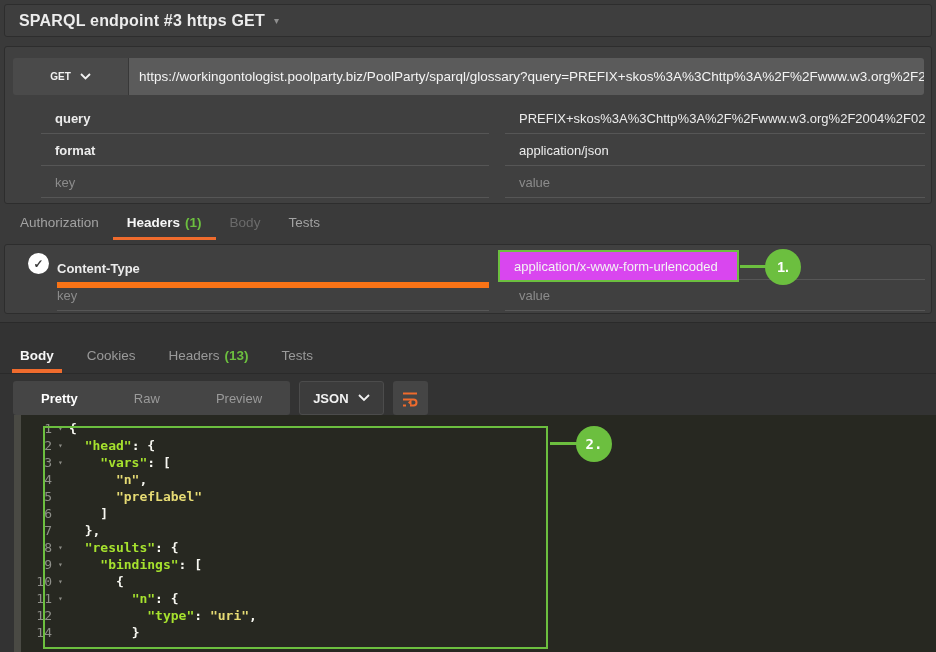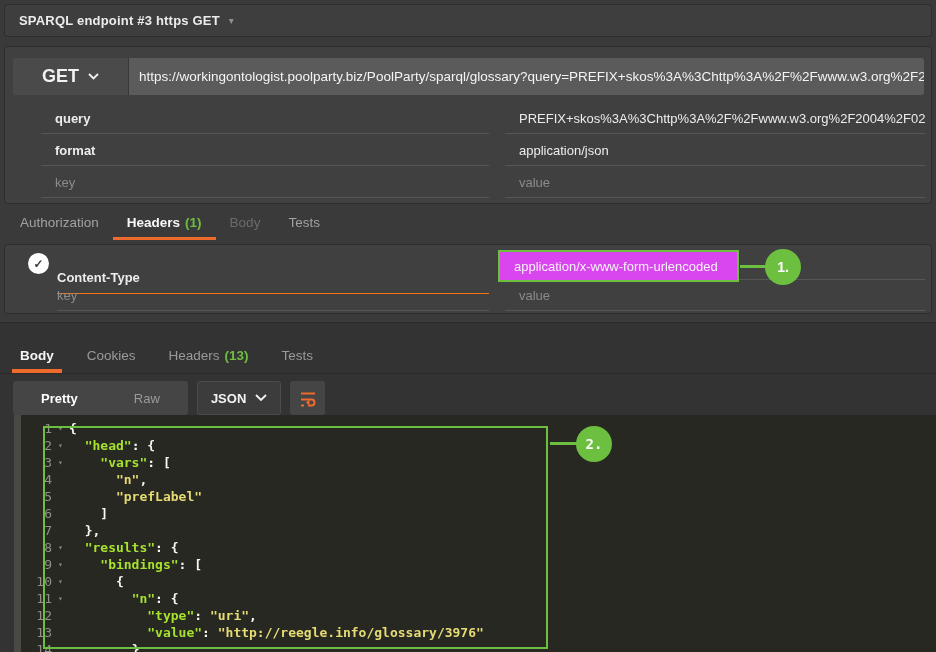--- a/index.html
+++ b/index.html
@@ -8,32 +8,32 @@
     position:relative; width:936px; height:652px; overflow:hidden;
     background:#3a3a3a; font-family:"Liberation Sans", sans-serif;
     -webkit-font-smoothing:antialiased;
   }
   
   .title-panel {
     position:absolute; left:4px; top:4px; width:928px; height:33px;
     background:#3e3e3e; border:1px solid #2d2d2d; border-radius:3px;
     display:flex; align-items:center; padding-left:14px;
   }
-  .title-text { color:#ececec; font-size:13px; font-weight:bold; letter-spacing:.2px; }
+  .title-text { color:#ececec; font-size:16px; font-weight:bold; letter-spacing:.2px; }
   .title-caret { color:#8f8f8f; font-size:10px; margin-left:9px; }
   
   .request-panel {
     position:absolute; left:4px; top:46px; width:928px; height:158px;
     background:#404040; border:1px solid #2d2d2d; border-radius:3px;
   }
   .url-row { position:absolute; left:8px; top:11px; right:7px; height:37px; display:flex; }
   .method-btn {
     width:116px; flex:none; background:#4a4a4a; border-right:1px solid #383838;
     border-radius:3px 0 0 3px; display:flex; align-items:center; justify-content:center;
-    gap:9px; color:#f2f2f2; font-size:18px; font-weight:bold; cursor:pointer;
+    gap:9px; color:#f2f2f2; font-size:10px; font-weight:bold; cursor:pointer;
   }
   .url-field {
     flex:1; background:#5b5b5b; border-radius:0 3px 3px 0; display:flex; align-items:center;
     padding:0 10px; color:#f4f4f4; font-size:13.5px; white-space:nowrap; overflow:hidden;
   }
   .params { position:absolute; left:0; top:56px; right:0; }
   .param-row { position:relative; height:32px; }
   .cell {
     position:absolute; top:0; height:31px; border-bottom:1px solid #565656;
     display:flex; align-items:center; padding-left:14px; font-size:13px; color:#ececec;
@@ -56,21 +56,21 @@
     position:absolute; left:4px; top:244px; width:928px; height:70px;
     background:#404040; border:1px solid #2d2d2d; border-radius:3px;
   }
   .hrow1 { position:relative; height:38px; }
   .hrow2 { position:relative; height:30px; }
   .checkbox {
     position:absolute; left:23px; top:8px; width:21px; height:21px; border-radius:50%;
     background:#ffffff; color:#3b3b3b; display:flex; align-items:center; justify-content:center;
     font-size:12px; font-weight:bold; cursor:pointer;
   }
-  .hkey { position:absolute; left:52px; width:432px; top:16px; height:33px; border-bottom:1px solid #f97316;
+  .hkey { position:absolute; left:52px; width:432px; top:10px; height:33px; border-bottom:6px solid #f97316;
           display:flex; align-items:center; font-size:13px; font-weight:bold; color:#ececec; }
   .hval-underline { position:absolute; left:500px; width:420px; top:2px; height:33px; border-bottom:1px solid #565656; }
   .hval-box {
     position:absolute; left:493px; top:5px; width:241px; height:32px;
     border:2px solid #6cbf3f; background:#d946ef; display:flex; align-items:center;
     padding-left:14px; color:#f4f4f4; font-size:13px;
   }
   .hkey2 { position:absolute; left:52px; width:432px; top:-2px; height:30px; border-bottom:1px solid #565656;
            display:flex; align-items:center; font-size:13px; color:#8b8b8b; }
   .hval2 { position:absolute; left:500px; width:420px; top:-2px; height:30px; border-bottom:1px solid #565656;
@@ -196,20 +196,21 @@
         <div class="rtab">
           <span>Tests</span>
         </div>
       </div>
     <div class="resp-divider"></div>
 
     <div class="toolbar">
       <div class="segmented" id="view-segments">
           <div class="seg active">Pretty</div>
           <div class="seg">Raw</div>
+          <div class="seg">Preview</div>
         </div>
       <div class="json-btn">
         <span>JSON</span>
         <svg class="chev" width="12" height="8" viewBox="0 0 12 8">
             <polyline points="1,1 6,6 11,1" fill="none" stroke="#f2f2f2" stroke-width="1.8"></polyline>
           </svg>
       </div>
       <div class="wrap-btn">
         <svg width="20" height="20" viewBox="0 0 20 20">
           <path d="M3 5.5h14" stroke="#ef6b2d" stroke-width="2" fill="none"></path>
@@ -228,21 +229,20 @@
           <div class="cl"><span class="num">3</span><span class="fold">▾</span><span class="codetxt"><span>    </span><span class="k">"vars"</span><span class="p">: [</span></span></div>
           <div class="cl"><span class="num">4</span><span class="fold"></span><span class="codetxt"><span>      </span><span class="s">"n"</span><span class="p">,</span></span></div>
           <div class="cl"><span class="num">5</span><span class="fold"></span><span class="codetxt"><span>      </span><span class="s">"prefLabel"</span></span></div>
           <div class="cl"><span class="num">6</span><span class="fold"></span><span class="codetxt"><span>    </span><span class="p">]</span></span></div>
           <div class="cl"><span class="num">7</span><span class="fold"></span><span class="codetxt"><span>  </span><span class="p">},</span></span></div>
           <div class="cl"><span class="num">8</span><span class="fold">▾</span><span class="codetxt"><span>  </span><span class="k">"results"</span><span class="p">: {</span></span></div>
           <div class="cl"><span class="num">9</span><span class="fold">▾</span><span class="codetxt"><span>    </span><span class="k">"bindings"</span><span class="p">: [</span></span></div>
           <div class="cl"><span class="num">10</span><span class="fold">▾</span><span class="codetxt"><span>      </span><span class="p">{</span></span></div>
           <div class="cl"><span class="num">11</span><span class="fold">▾</span><span class="codetxt"><span>        </span><span class="k">"n"</span><span class="p">: {</span></span></div>
           <div class="cl"><span class="num">12</span><span class="fold"></span><span class="codetxt"><span>          </span><span class="k">"type"</span><span class="p">: </span><span class="s">"uri"</span><span class="p">,</span></span></div>
-          <div class="cl"><span class="num">13</span><span class="fold"></span><span class="codetxt"><span>          </span><span class="k">"value"</span><span class="p">: </span><span class="s">"http://reegle.info/glossary/3976"</span></span></div>
           <div class="cl"><span class="num">14</span><span class="fold"></span><span class="codetxt"><span>        </span><span class="p">}</span></span></div>
         </div>
       <div class="green-box"></div>
       <div class="connector" style="left:536px; top:27px; width:28px; height:3px;"></div>
       <div class="badge" style="left:562px; top:11px;">2.</div>
     </div>
   </div>
 
 </div>
 

